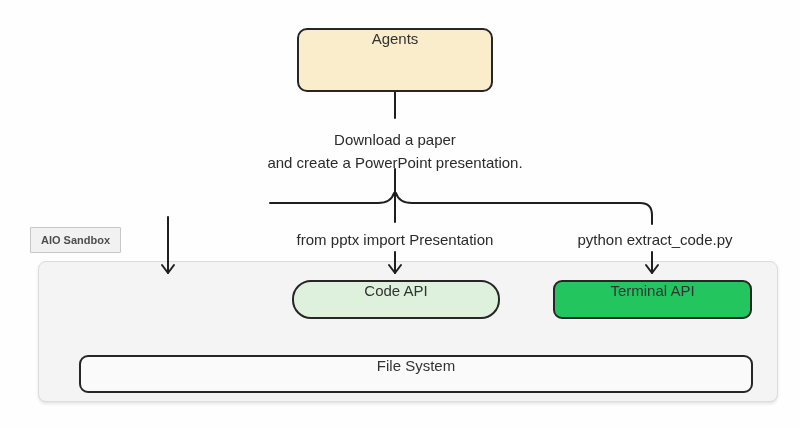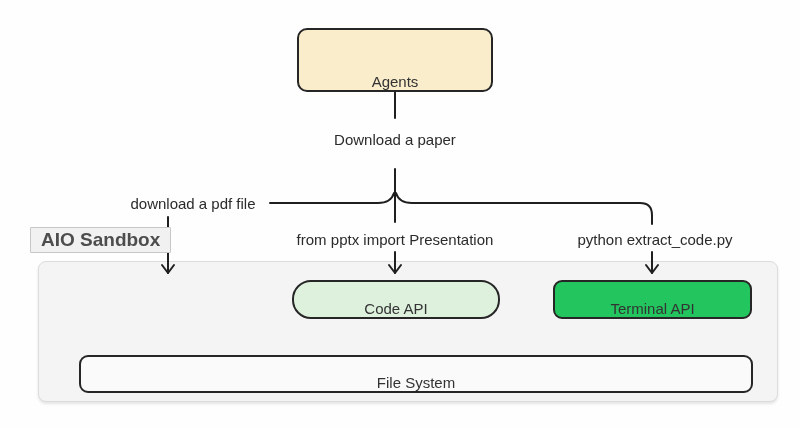--- a/index.html
+++ b/index.html
@@ -4,34 +4,34 @@
 <style>
   html,body{margin:0;padding:0;background:#ffffff;}
   #canvas{
     position:relative;width:800px;height:428px;background:#fefefe;
     font-family:"Liberation Sans","DejaVu Sans",sans-serif;
     color:#2d2d2d;overflow:hidden;
   }
   .abs{position:absolute;}
   .node{
     box-sizing:border-box;border:2px solid #262626;border-radius:9px;
-    display:flex;align-items:flex-end;justify-content:center;
+    display:flex;align-items:flex-start;justify-content:center;
     font-size:15px;color:#333333;
   }
   #agents-box{left:297px;top:28px;width:196px;height:64px;border-radius:10px;}
   #sandbox{
     box-sizing:border-box;left:38px;top:261px;width:740px;height:141px;
     border:1px solid #dcdcdc;border-radius:8px;
     box-shadow:0 2px 3px rgba(0,0,0,0.10);
   }
   #sandbox-badge{
     box-sizing:border-box;left:30px;top:227px;height:26px;padding:0 10px;
     border:1px solid #c7c7c7;border-radius:1px;
     display:flex;align-items:center;justify-content:center;
-    font-size:19px;font-weight:bold;color:#4d4d4d;
+    font-size:11px;font-weight:bold;color:#4d4d4d;
   }
   #browser-box{left:78px;top:280px;width:178px;height:38px;}
   #code-box{left:292px;top:280px;width:208px;height:39px;border-radius:19px;}
   #terminal-box{left:553px;top:280px;width:199px;height:39px;}
   #filesystem-box{left:79px;top:341px;width:674px;height:38px;margin-top:14px;}
   .annot{
     position:absolute;white-space:nowrap;font-size:15px;color:#2b2b2b;
     transform:translateX(-50%);text-align:center;background:transparent;
   }
   #task-annotation{left:395px;top:128px;line-height:23px;}
@@ -63,23 +63,23 @@
       <path d="M 652 252 L 652 273" marker-end="url(#arrowhead)"></path>
     </g>
   </svg>
 
   <div id="agents-box" class="abs node" style="background-color: rgb(250, 237, 203);">
     <span>Agents</span>
   </div>
 
   <div id="task-annotation" class="annot">
     <div>Download a paper</div>
+    <div>and create a PowerPoint presentation.</div>
   </div>
 
-  <div id="annot-browser" class="annot">download a pdf file</div>
   <div id="annot-code" class="annot">from pptx import Presentation</div>
   <div id="annot-terminal" class="annot">python extract_code.py</div>
 
   <div id="sandbox-badge" class="abs" style="background-color: rgb(241, 241, 241);">
     <span>AIO Sandbox</span>
   </div>
 
   <div id="code-box" class="abs node" style="background-color: rgb(221, 241, 221);">
     <span>Code API</span>
   </div>

